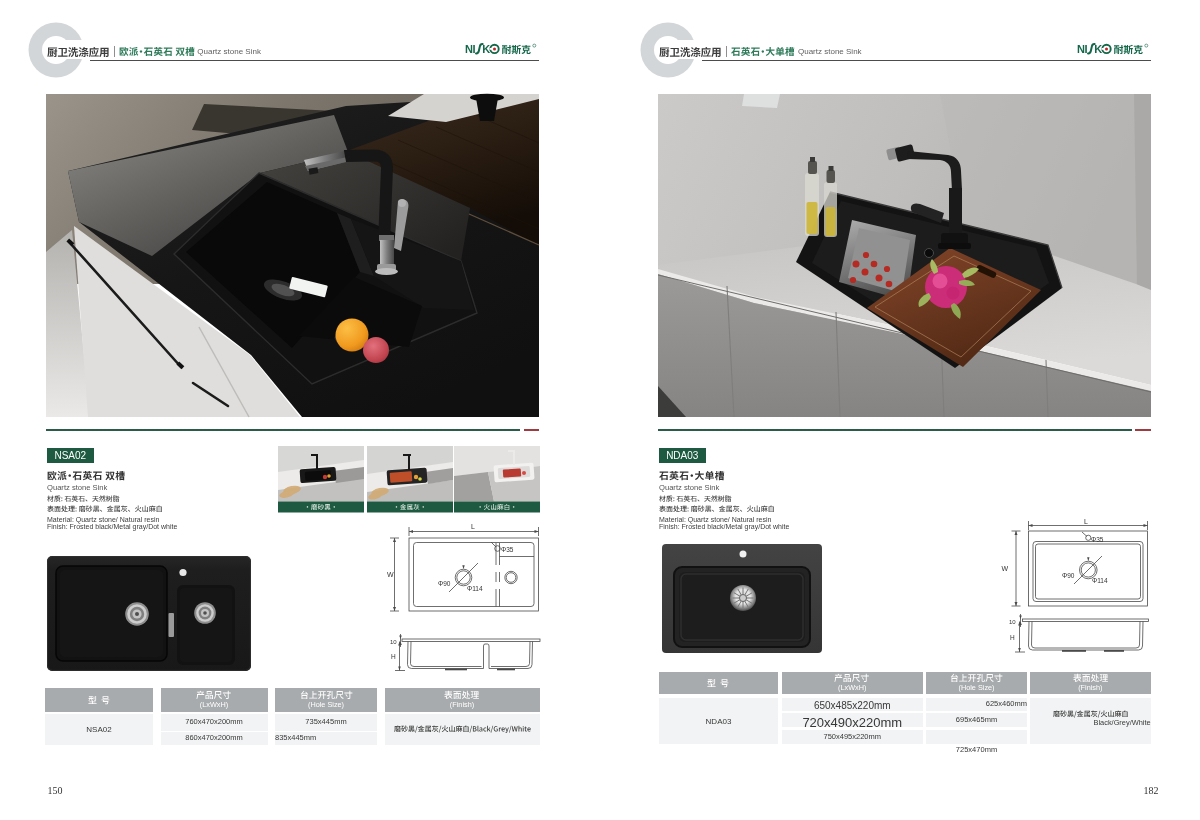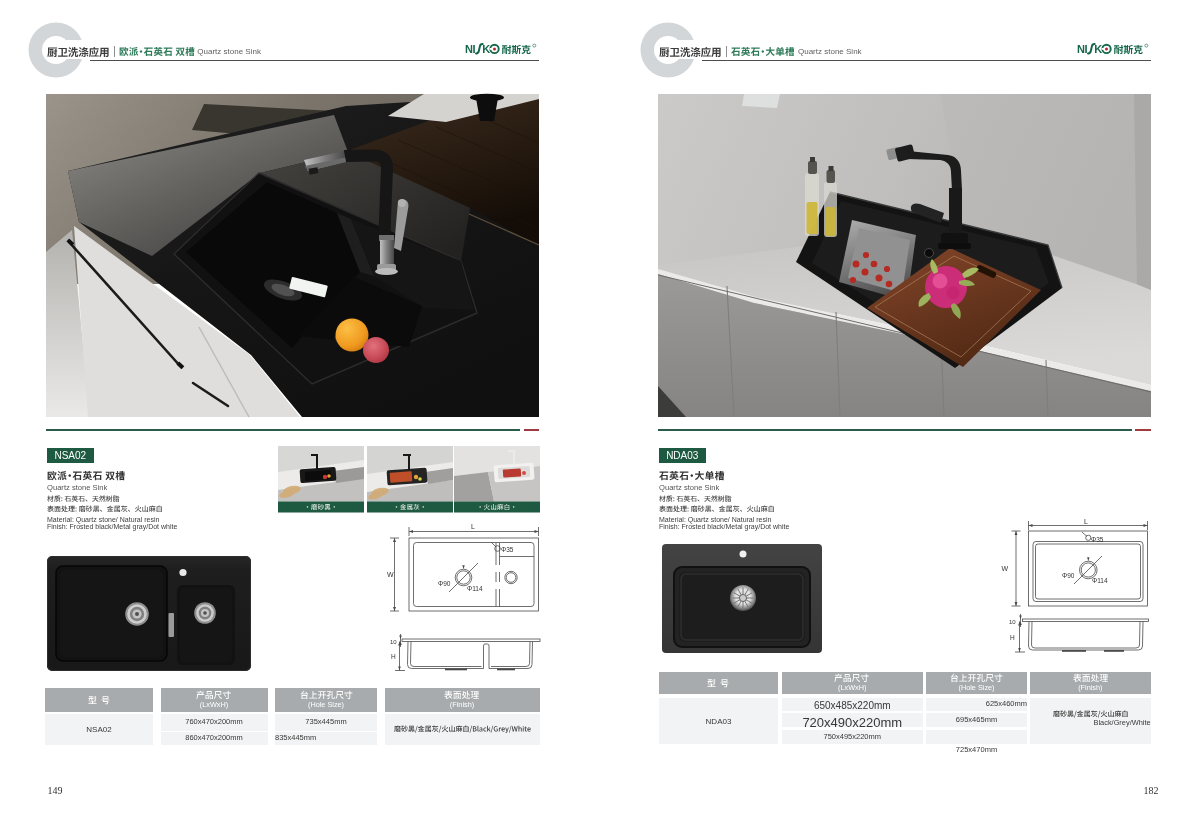--- a/index.html
+++ b/index.html
@@ -404,21 +404,21 @@
     <path transform="translate(104.3,7.4)" d="M0.6 0V-3.9H1.3L1.3 -3.2H1.4Q1.6 -3.5 1.8 -3.7Q2.1 -3.9 2.4 -3.9Q2.6 -3.9 2.7 -3.9Q2.8 -3.9 2.9 -3.9L2.7 -3.2Q2.6 -3.2 2.5 -3.2Q2.5 -3.2 2.3 -3.2Q2.1 -3.2 1.9 -3Q1.6 -2.9 1.4 -2.4V0Z"></path>
     <path transform="translate(107.1,7.4)" d="M2.2 0.1Q1.7 0.1 1.3 -0.1Q0.8 -0.4 0.6 -0.8Q0.3 -1.3 0.3 -1.9Q0.3 -2.4 0.5 -2.8Q0.6 -3.1 0.9 -3.4Q1.1 -3.7 1.4 -3.8Q1.8 -3.9 2.1 -3.9Q2.6 -3.9 3 -3.7Q3.3 -3.5 3.5 -3.1Q3.7 -2.7 3.7 -2.1Q3.7 -2 3.7 -1.9Q3.6 -1.8 3.6 -1.7H1.1Q1.2 -1.3 1.3 -1.1Q1.5 -0.8 1.7 -0.7Q2 -0.5 2.3 -0.5Q2.6 -0.5 2.8 -0.6Q3 -0.7 3.2 -0.8L3.5 -0.3Q3.3 -0.1 2.9 -0Q2.6 0.1 2.2 0.1ZM1.1 -2.3H3Q3 -2.8 2.7 -3Q2.5 -3.3 2.1 -3.3Q1.9 -3.3 1.7 -3.2Q1.4 -3.1 1.3 -2.8Q1.2 -2.6 1.1 -2.3Z"></path>
     <path transform="translate(111.1,7.4)" d="M0.8 1.6Q0.6 1.6 0.5 1.6Q0.4 1.6 0.3 1.5L0.5 0.9Q0.5 0.9 0.6 0.9Q0.7 1 0.7 1Q1.1 1 1.2 0.8Q1.4 0.5 1.5 0.2L1.6 -0L0.1 -3.9H0.9L1.6 -1.9Q1.7 -1.6 1.8 -1.3Q1.9 -1.1 2 -0.8H2Q2.1 -1.1 2.2 -1.3Q2.2 -1.6 2.3 -1.9L2.9 -3.9H3.7L2.3 0.2Q2.2 0.6 2 1Q1.8 1.3 1.5 1.4Q1.2 1.6 0.8 1.6Z"></path>
     <path transform="translate(114.9,7.4)" d="M0.1 1.3 2 -5.6H2.6L0.6 1.3Z"></path>
     <path transform="translate(117.6,7.4)" d="M1.2 0 0.2 -5.2H1L1.5 -2.5Q1.5 -2.1 1.6 -1.7Q1.7 -1.2 1.8 -0.8H1.8Q1.9 -1.2 2 -1.7Q2 -2.1 2.1 -2.5L2.8 -5.2H3.5L4.2 -2.5Q4.3 -2.1 4.4 -1.7Q4.4 -1.2 4.5 -0.8H4.6Q4.6 -1.2 4.7 -1.7Q4.8 -2.1 4.8 -2.5L5.3 -5.2H6.1L5.1 0H4.1L3.4 -2.9Q3.3 -3.2 3.3 -3.5Q3.2 -3.7 3.1 -4H3.1Q3.1 -3.7 3 -3.5Q2.9 -3.2 2.9 -2.9L2.2 0Z"></path>
     <path transform="translate(123.9,7.4)" d="M0.6 0V-5.6H1.4V-4.1L1.4 -3.3Q1.6 -3.6 1.9 -3.8Q2.2 -3.9 2.6 -3.9Q3.2 -3.9 3.5 -3.6Q3.8 -3.2 3.8 -2.4V0H3V-2.3Q3 -2.8 2.8 -3Q2.7 -3.3 2.4 -3.3Q2.1 -3.3 1.9 -3.1Q1.7 -3 1.4 -2.7V0Z"></path>
     <path transform="translate(128.2,7.4)" d="M0.6 0V-3.9H1.4V0ZM1 -4.6Q0.8 -4.6 0.7 -4.7Q0.5 -4.8 0.5 -5.1Q0.5 -5.3 0.7 -5.4Q0.8 -5.5 1 -5.5Q1.2 -5.5 1.4 -5.4Q1.5 -5.3 1.5 -5.1Q1.5 -4.8 1.4 -4.7Q1.2 -4.6 1 -4.6Z"></path>
     <path transform="translate(130.2,7.4)" d="M1.9 0.1Q1.5 0.1 1.2 -0.1Q1 -0.2 0.8 -0.5Q0.7 -0.9 0.7 -1.3V-3.2H0.2V-3.8L0.8 -3.9L0.9 -4.9H1.5V-3.9H2.5V-3.2H1.5V-1.3Q1.5 -0.9 1.7 -0.7Q1.8 -0.6 2.1 -0.6Q2.2 -0.6 2.3 -0.6Q2.4 -0.6 2.5 -0.6L2.7 -0Q2.5 0 2.3 0Q2.1 0.1 1.9 0.1Z"></path>
     <path transform="translate(133.0,7.4)" d="M2.2 0.1Q1.7 0.1 1.3 -0.1Q0.8 -0.4 0.6 -0.8Q0.3 -1.3 0.3 -1.9Q0.3 -2.4 0.5 -2.8Q0.6 -3.1 0.9 -3.4Q1.1 -3.7 1.4 -3.8Q1.8 -3.9 2.1 -3.9Q2.6 -3.9 3 -3.7Q3.3 -3.5 3.5 -3.1Q3.7 -2.7 3.7 -2.1Q3.7 -2 3.7 -1.9Q3.6 -1.8 3.6 -1.7H1.1Q1.2 -1.3 1.3 -1.1Q1.5 -0.8 1.7 -0.7Q2 -0.5 2.3 -0.5Q2.6 -0.5 2.8 -0.6Q3 -0.7 3.2 -0.8L3.5 -0.3Q3.3 -0.1 2.9 -0Q2.6 0.1 2.2 0.1ZM1.1 -2.3H3Q3 -2.8 2.7 -3Q2.5 -3.3 2.1 -3.3Q1.9 -3.3 1.7 -3.2Q1.4 -3.1 1.3 -2.8Q1.2 -2.6 1.1 -2.3Z"></path>
   </svg>
-<div class="t" style="left:47.5px;top:785px;font-size:10px;color:#333;font-family:'Liberation Serif',serif">149</div>
+<div class="t" style="left:47.5px;top:785px;font-size:10px;color:#333;font-family:'Liberation Serif',serif">150</div>
 <svg style="position:absolute;left:640px;top:21.5px" width="57" height="57">
     <circle cx="28" cy="28" r="27.5" fill="#d3d6d8"></circle>
     <circle cx="28" cy="28" r="14" fill="#fff"></circle>
     <rect x="34" y="18" width="23" height="19" fill="#fff"></rect>
   </svg>
 <svg style="position:absolute;left:659.0px;top:44.9px" width="64.4" height="14.8" fill="#3d3d3d">
     <path transform="translate(0.0,11.1)" d="M2.5 -7H6.4V-5.9H2.5ZM6.5 -5.6H10.2V-4.5H6.5ZM3.8 -4.5V-3.6H5.1V-4.5ZM2.7 -5.4H6.2V-2.7H2.7ZM8.2 -7.2H9.5V-0.4Q9.5 0.1 9.4 0.3Q9.3 0.6 9 0.7Q8.7 0.9 8.3 0.9Q7.9 1 7.3 1Q7.3 0.7 7.2 0.4Q7.1 0 7 -0.2Q7.3 -0.2 7.6 -0.2Q7.9 -0.2 8 -0.2Q8.2 -0.2 8.2 -0.2Q8.2 -0.3 8.2 -0.4ZM2.2 -0.4Q2.7 -0.4 3.4 -0.5Q4.2 -0.6 5 -0.7Q5.8 -0.7 6.5 -0.8L6.6 0.2Q5.5 0.4 4.3 0.5Q3.2 0.6 2.3 0.7ZM2.8 -2.4 3.8 -2.6Q3.9 -2.2 4 -1.7Q4.2 -1.2 4.2 -0.9L3.1 -0.6Q3.1 -0.8 3.1 -1.1Q3 -1.4 2.9 -1.8Q2.9 -2.1 2.8 -2.4ZM6.3 -3.7 7.3 -4.1Q7.5 -3.7 7.6 -3.3Q7.8 -2.9 7.9 -2.6Q8 -2.2 8.1 -1.9L7 -1.5Q7 -1.8 6.9 -2.2Q6.8 -2.6 6.6 -3Q6.5 -3.4 6.3 -3.7ZM5 -2.6 6.2 -2.4Q6 -2 5.9 -1.6Q5.7 -1.2 5.6 -0.8Q5.4 -0.4 5.3 -0.1L4.3 -0.4Q4.5 -0.7 4.6 -1.1Q4.7 -1.5 4.9 -1.9Q5 -2.3 5 -2.6ZM1.9 -8.6H10.1V-7.5H1.9ZM1 -8.6H2.2V-5.4Q2.2 -4.7 2.2 -3.9Q2.2 -3 2.1 -2.2Q2 -1.3 1.8 -0.5Q1.6 0.3 1.3 0.9Q1.2 0.8 1 0.7Q0.8 0.6 0.6 0.5Q0.4 0.4 0.3 0.4Q0.5 -0.3 0.7 -1Q0.8 -1.7 0.9 -2.5Q1 -3.2 1 -4Q1 -4.7 1 -5.3Z"></path>
     <path transform="translate(10.4,11.1)" d="M8.1 -8.2H9.4V-4Q9.4 -3.6 9.3 -3.3Q9.1 -3 8.8 -2.8Q8.4 -2.7 7.9 -2.7Q7.4 -2.6 6.7 -2.6Q6.7 -2.8 6.6 -3Q6.5 -3.3 6.4 -3.5Q6.3 -3.7 6.2 -3.9Q6.5 -3.9 6.9 -3.9Q7.2 -3.8 7.5 -3.8Q7.7 -3.8 7.8 -3.9Q8 -3.9 8 -3.9Q8.1 -3.9 8.1 -4ZM0.5 -0.6H10.2V0.7H0.5ZM4.1 -7.3H5.5V-0.1H4.1ZM1.1 -8.2H8.6V-7H1.1Z"></path>
     <path transform="translate(20.8,11.1)" d="M3.4 -4.7H10.3V-3.5H3.4ZM4.6 -7.4H9.8V-6.2H4.6ZM6.2 -9H7.5V-4H6.2ZM4.4 -8.9 5.7 -8.6Q5.6 -7.9 5.4 -7.1Q5.2 -6.4 4.9 -5.8Q4.6 -5.2 4.3 -4.7Q4.1 -4.8 3.9 -4.9Q3.7 -5.1 3.5 -5.2Q3.3 -5.3 3.2 -5.4Q3.6 -6 4 -6.9Q4.3 -7.9 4.4 -8.9ZM7.2 -3.9H8.4V-0.7Q8.4 -0.4 8.4 -0.4Q8.5 -0.3 8.6 -0.3Q8.6 -0.3 8.7 -0.3Q8.8 -0.3 8.9 -0.3Q8.9 -0.3 9 -0.3Q9.1 -0.3 9.1 -0.3Q9.2 -0.3 9.3 -0.4Q9.3 -0.5 9.3 -0.8Q9.4 -1.2 9.4 -1.8Q9.5 -1.7 9.7 -1.6Q9.9 -1.5 10.1 -1.4Q10.3 -1.4 10.5 -1.3Q10.4 -0.5 10.3 -0Q10.2 0.5 9.9 0.6Q9.7 0.8 9.2 0.8Q9.2 0.8 9 0.8Q8.9 0.8 8.8 0.8Q8.7 0.8 8.6 0.8Q8.5 0.8 8.4 0.8Q7.9 0.8 7.6 0.7Q7.4 0.6 7.3 0.2Q7.2 -0.1 7.2 -0.7ZM5 -3.7H6.3Q6.2 -2.9 6.1 -2.2Q6 -1.5 5.7 -0.9Q5.4 -0.3 4.9 0.1Q4.4 0.6 3.6 0.9Q3.5 0.8 3.4 0.6Q3.2 0.4 3.1 0.2Q2.9 0 2.8 -0.1Q3.5 -0.3 3.9 -0.7Q4.3 -1.1 4.6 -1.5Q4.8 -2 4.9 -2.5Q5 -3.1 5 -3.7ZM0.8 -8 1.5 -8.9Q1.9 -8.7 2.2 -8.5Q2.6 -8.3 2.9 -8.1Q3.2 -7.9 3.4 -7.7L2.6 -6.7Q2.4 -6.9 2.1 -7.2Q1.8 -7.4 1.5 -7.6Q1.1 -7.9 0.8 -8ZM0.3 -5.2 1 -6.1Q1.3 -5.9 1.7 -5.8Q2.1 -5.6 2.4 -5.4Q2.7 -5.1 2.9 -5L2.2 -3.9Q2 -4.1 1.7 -4.4Q1.4 -4.6 1 -4.8Q0.6 -5 0.3 -5.2ZM0.6 0.1Q0.8 -0.3 1.1 -0.9Q1.4 -1.4 1.7 -2.1Q2 -2.7 2.3 -3.3L3.2 -2.6Q3 -2 2.8 -1.4Q2.5 -0.8 2.2 -0.3Q2 0.3 1.7 0.9Z"></path>
     <path transform="translate(31.2,11.1)" d="M5.6 -9 6.8 -8.7Q6.3 -7.7 5.6 -6.9Q4.9 -6.1 4.1 -5.6Q4 -5.7 3.8 -5.9Q3.7 -6 3.5 -6.2Q3.3 -6.3 3.2 -6.4Q4 -6.9 4.6 -7.5Q5.3 -8.2 5.6 -9ZM5.5 -8.1H8.6V-7.1H4.9ZM5.5 -7.4Q5.8 -6.8 6.5 -6.3Q7.1 -5.7 8.1 -5.3Q9.1 -4.9 10.3 -4.8Q10.2 -4.6 10.1 -4.4Q9.9 -4.3 9.8 -4.1Q9.7 -3.9 9.6 -3.7Q8.3 -4 7.4 -4.5Q6.4 -5 5.7 -5.6Q5 -6.3 4.6 -7ZM8.4 -8.1H8.6L8.8 -8.1L9.6 -7.7Q9.2 -6.8 8.6 -6.2Q8 -5.5 7.2 -5Q6.4 -4.5 5.5 -4.2Q4.6 -3.9 3.6 -3.7Q3.5 -3.9 3.3 -4.2Q3.1 -4.5 3 -4.7Q3.9 -4.8 4.7 -5.1Q5.6 -5.4 6.3 -5.7Q7 -6.1 7.5 -6.7Q8.1 -7.2 8.4 -7.9ZM3.4 -3.2H10.1V-2.2H3.4ZM4.2 -1.9 5.4 -1.5Q5.1 -1 4.7 -0.4Q4.3 0.2 3.9 0.6Q3.8 0.5 3.6 0.4Q3.4 0.2 3.3 0.1Q3.1 0 2.9 -0.1Q3.3 -0.4 3.7 -0.9Q4 -1.4 4.2 -1.9ZM8 -1.4 8.9 -1.9Q9.2 -1.6 9.4 -1.3Q9.7 -1 9.9 -0.7Q10.1 -0.4 10.2 -0.1L9.2 0.4Q9.1 0.2 8.9 -0.2Q8.7 -0.5 8.4 -0.8Q8.2 -1.2 8 -1.4ZM6.2 -4.2H7.4V-0.3Q7.4 0.1 7.3 0.4Q7.2 0.6 6.9 0.7Q6.7 0.9 6.3 0.9Q5.9 0.9 5.4 0.9Q5.3 0.7 5.2 0.4Q5.1 0.1 5 -0.2Q5.3 -0.2 5.6 -0.2Q5.9 -0.1 6 -0.1Q6.2 -0.2 6.2 -0.3ZM0.8 -8 1.5 -8.9Q1.9 -8.8 2.2 -8.6Q2.6 -8.4 2.9 -8.2Q3.3 -8 3.5 -7.9L2.8 -6.8Q2.6 -7 2.2 -7.2Q1.9 -7.4 1.5 -7.6Q1.2 -7.8 0.8 -8ZM0.4 -5.1 1 -6.1Q1.3 -6 1.7 -5.8Q2.1 -5.6 2.4 -5.4Q2.7 -5.3 3 -5.1L2.3 -4Q2.1 -4.2 1.8 -4.4Q1.4 -4.6 1.1 -4.8Q0.7 -5 0.4 -5.1ZM0.6 0Q0.8 -0.4 1.1 -1Q1.4 -1.5 1.7 -2.1Q2 -2.8 2.3 -3.4L3.3 -2.6Q3 -2.1 2.8 -1.5Q2.5 -0.9 2.2 -0.3Q2 0.2 1.7 0.7Z"></path>

